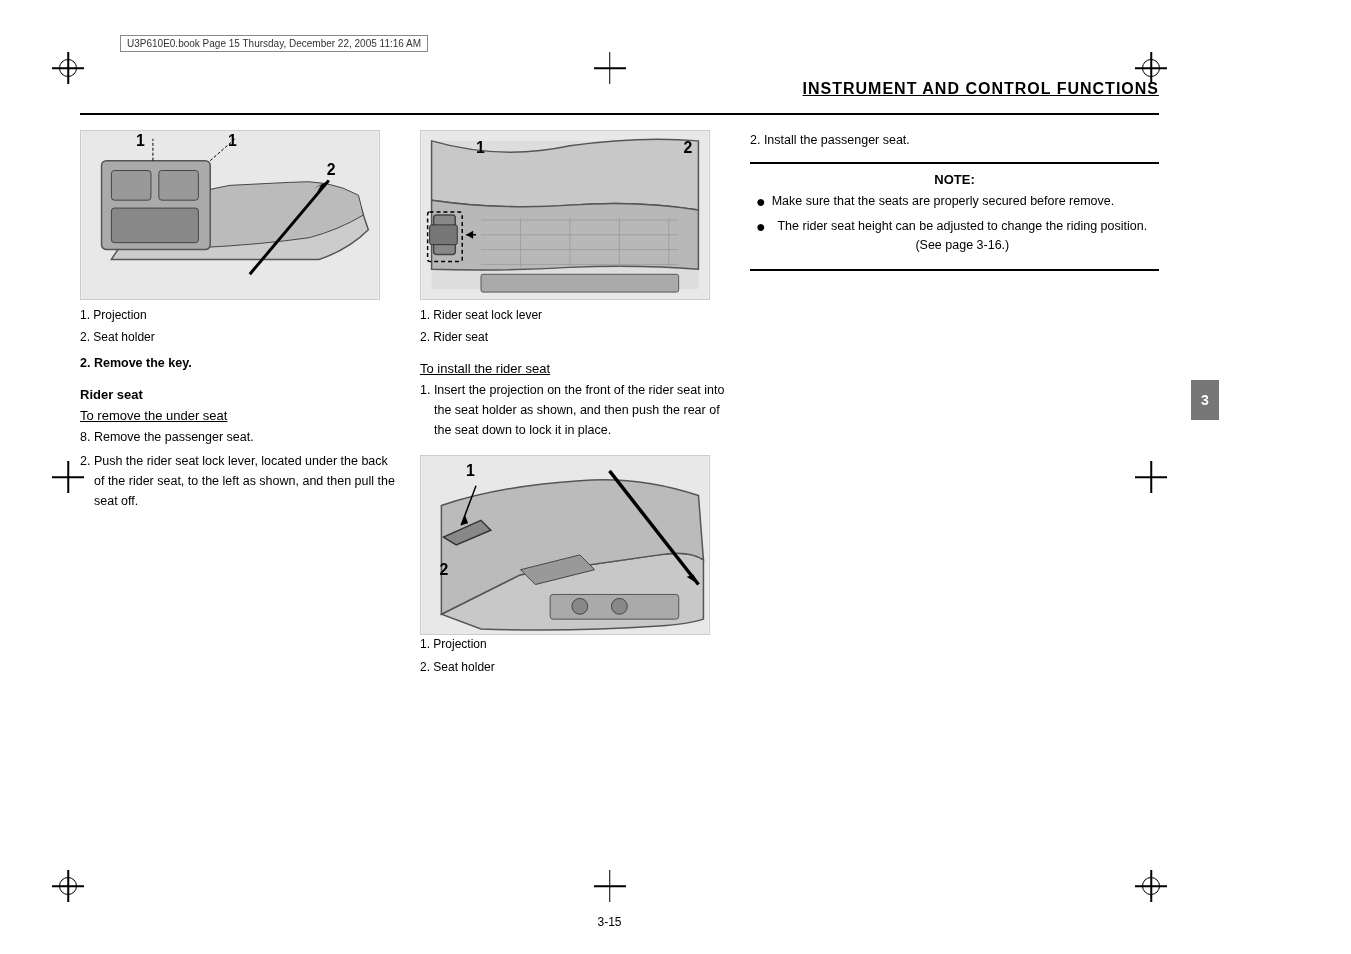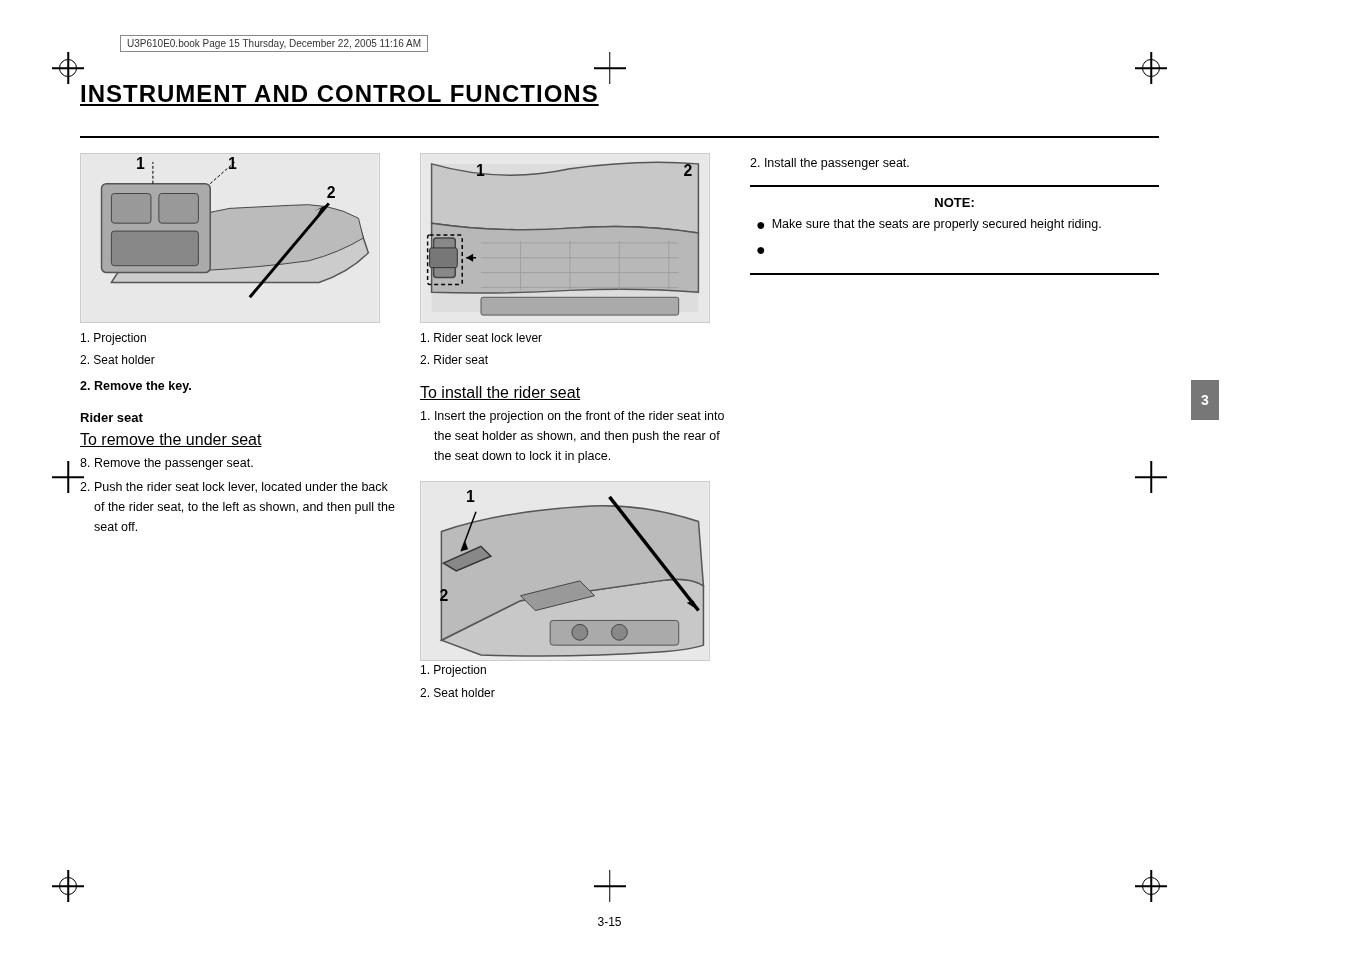--- a/index.html
+++ b/index.html
@@ -52,25 +52,25 @@
     .main-content {
       position: absolute;
       top: 80px;
       left: 80px;
       right: 60px;
       bottom: 60px;
     }
 
     
     .page-title {
-      text-align: left;
-      font-size: 24px;
+      text-align: right;
+      font-size: 16px;
       font-weight: bold;
       text-decoration: underline;
-      margin-bottom: 28px;
+      margin-bottom: 15px;
       letter-spacing: 1px;
     }
 
     
     .title-line {
       border: none;
       border-top: 2px solid #000;
       margin-bottom: 15px;
     }
 
@@ -141,21 +141,21 @@
     .section-heading {
       font-weight: bold;
       font-size: 13px;
       margin-top: 14px;
       margin-bottom: 6px;
     }
 
     
     .sub-heading {
       text-decoration: underline;
-      font-size: 16px;
+      font-size: 13px;
       margin-bottom: 4px;
     }
 
     
     .body-text {
       font-size: 12.5px;
       line-height: 1.6;
     }
 
     .body-text p {
@@ -422,24 +422,25 @@
       <div class="col-right">
 
         <div class="body-text">
           <p>2.  Install the passenger seat.</p>
         </div>
 
         <div class="note-box">
           <div class="note-title">NOTE:</div>
           <div class="note-item">
             <span class="bullet">●</span>
-            <span>Make sure that the seats are properly secured height riding.</span>
+            <span>Make sure that the seats are properly secured before remove.</span>
           </div>
           <div class="note-item">
             <span class="bullet">●</span>
+            <span>The rider seat height can be adjusted to change the riding position. (See page 3-16.)</span>
           </div>
         </div>
       </div>
 
     </div>
 
   </div>
 
   <div class="page-number">3-15</div>
 

